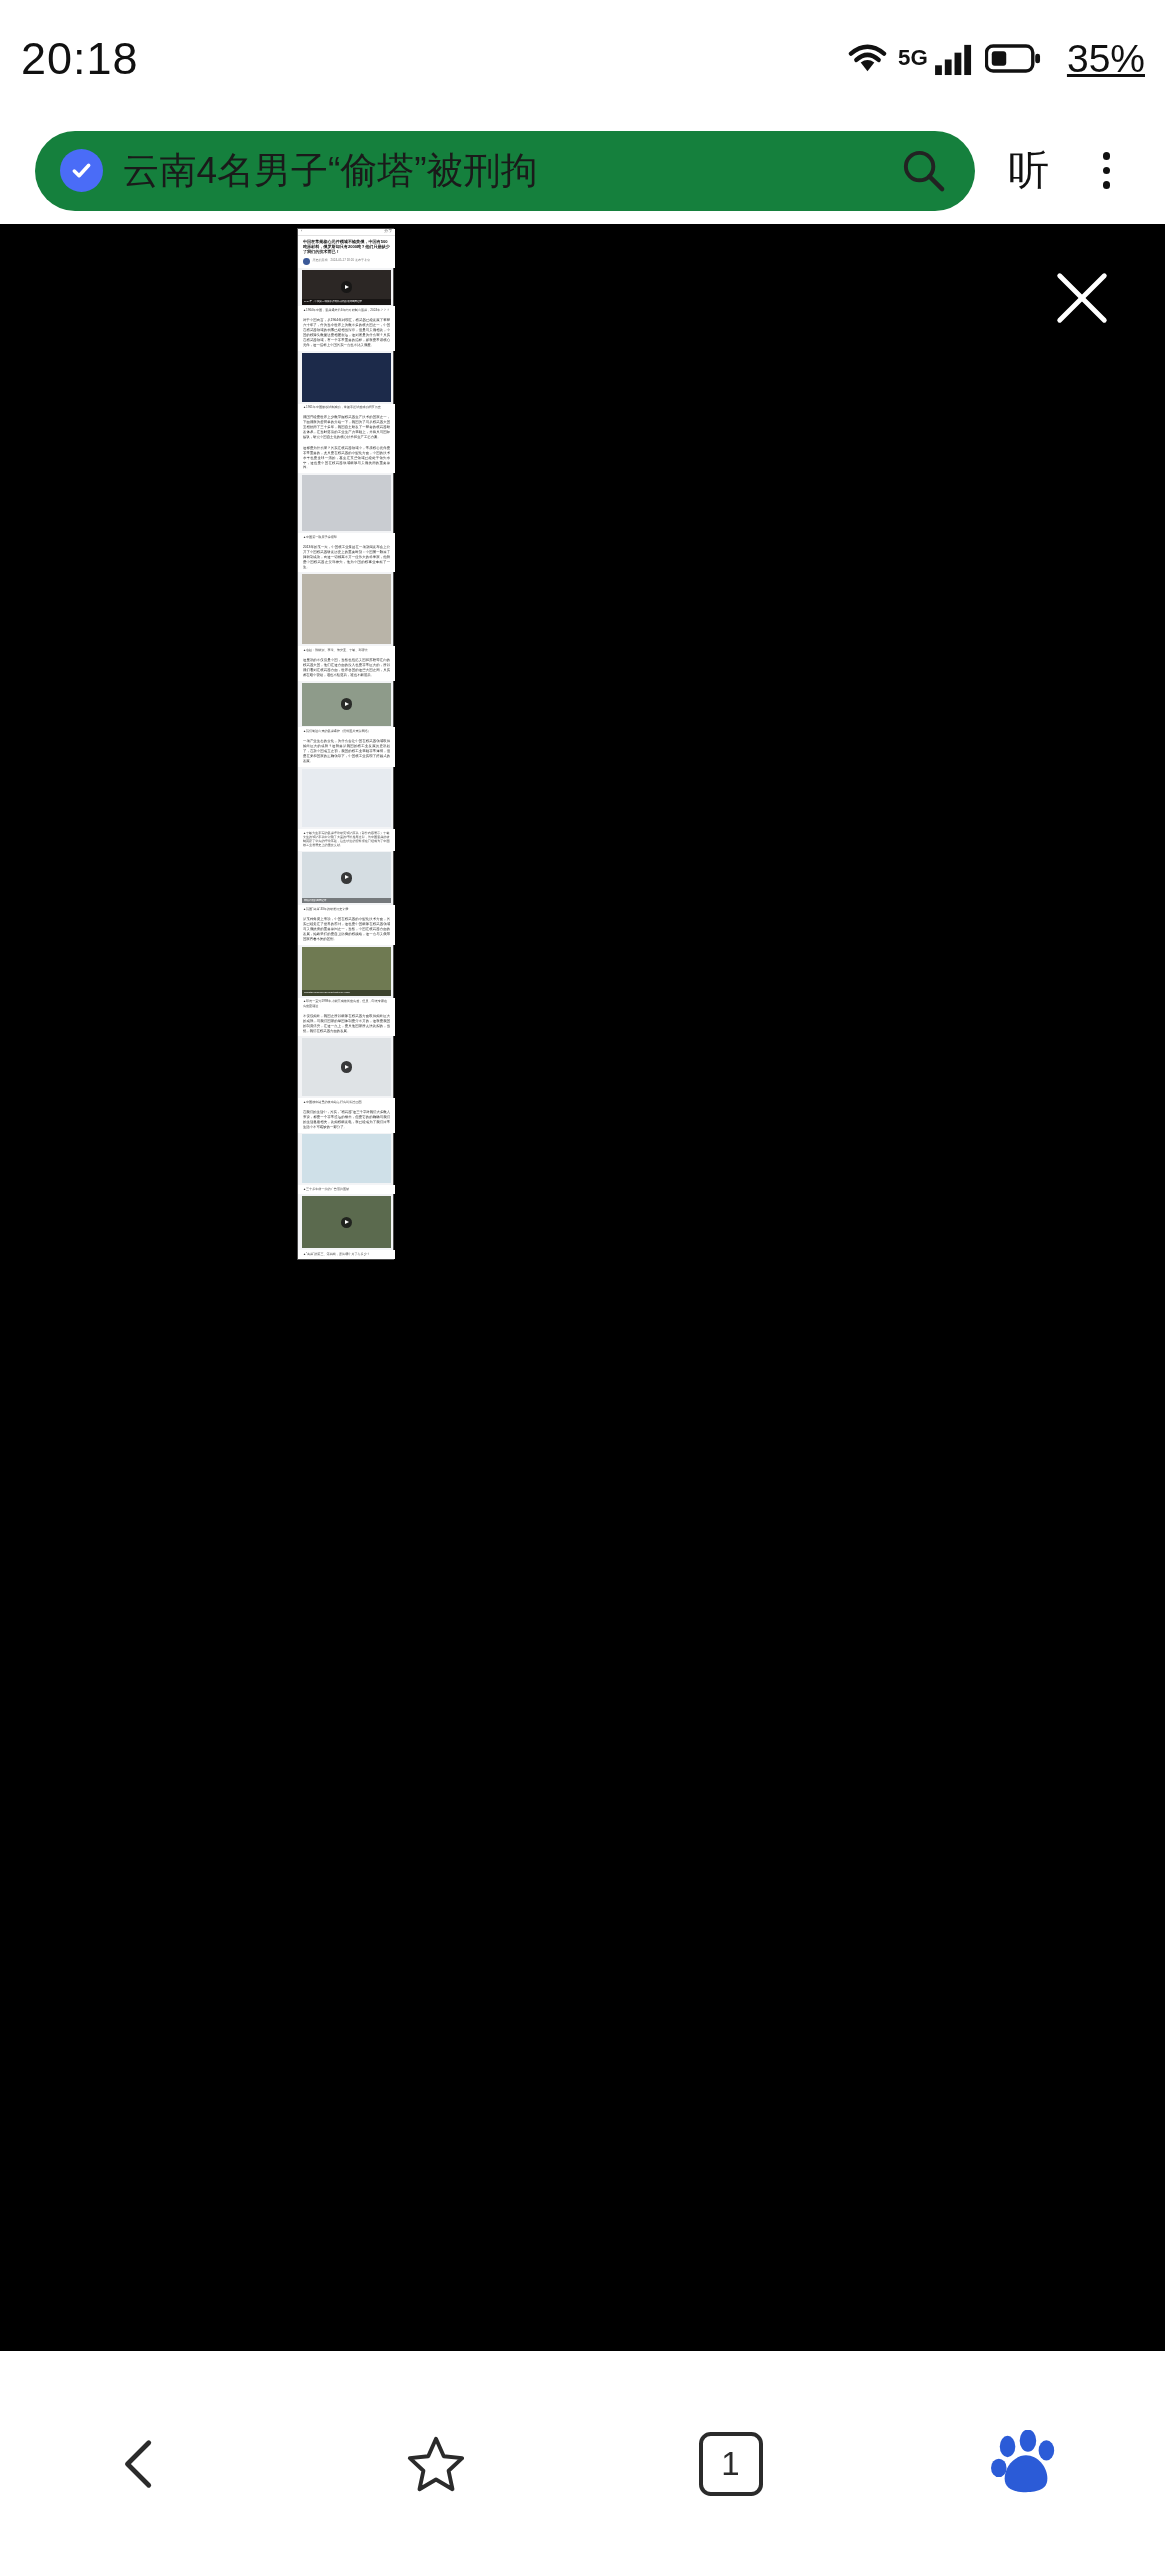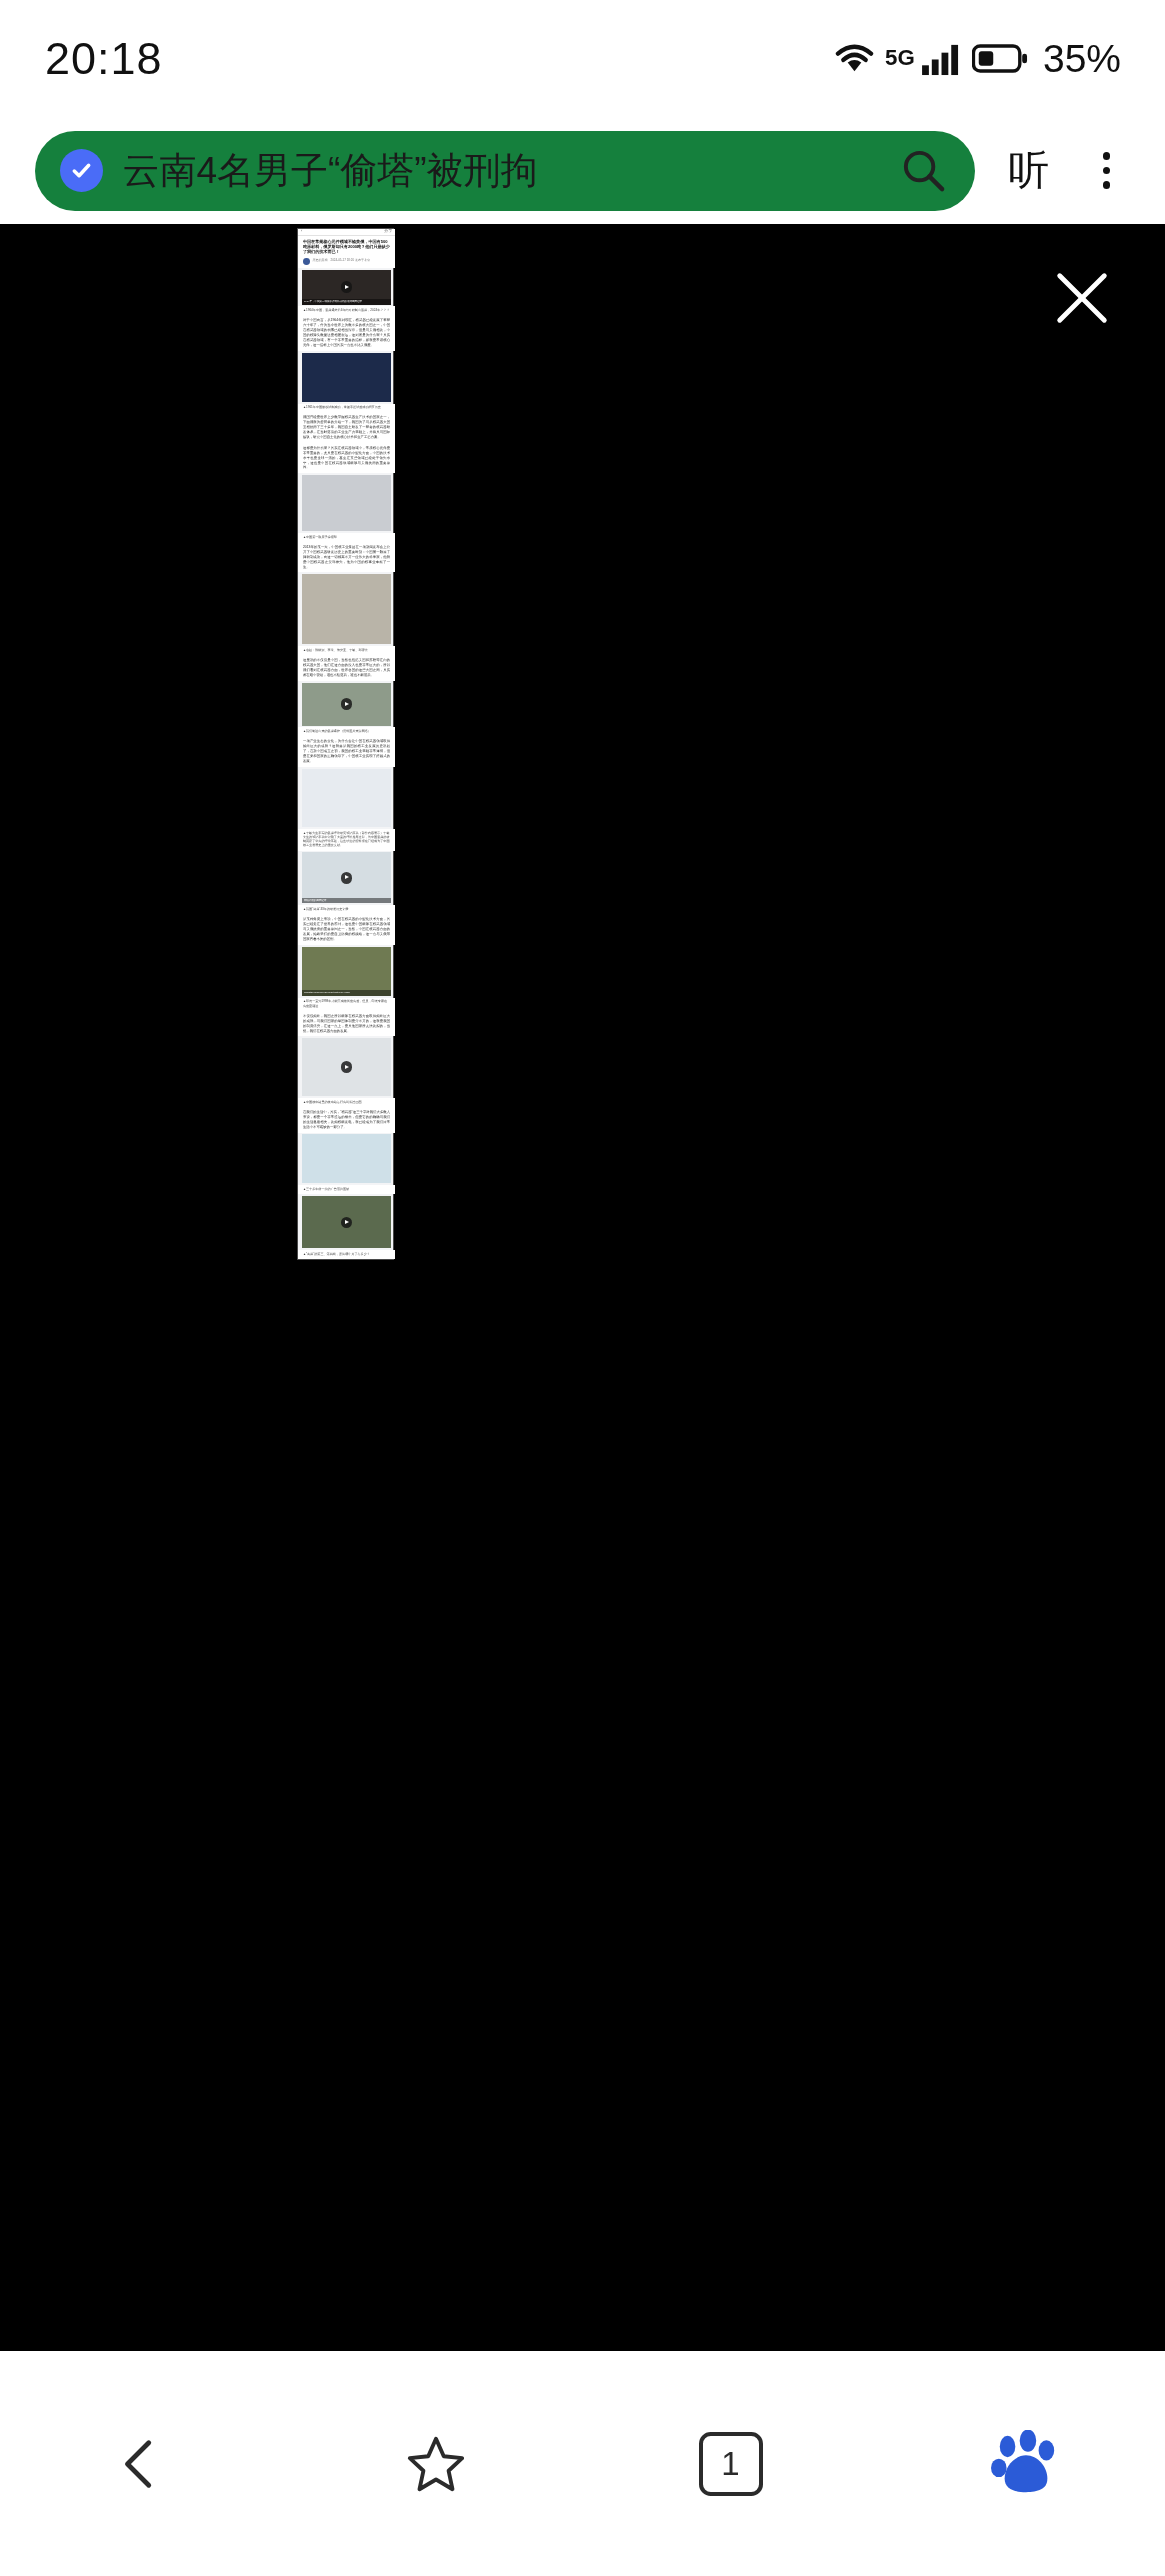--- a/index.html
+++ b/index.html
@@ -14,21 +14,21 @@
     overflow: hidden;
     position: relative;
   }
 
   
   .status-bar {
     height: 117px;
     display: flex;
     align-items: center;
     justify-content: space-between;
-    padding: 0 45px;
+    padding: 0 21px;
     box-sizing: border-box;
     background: #ffffff;
   }
   .status-time {
     font-size: 45px;
     color: #111;
     letter-spacing: 1px;
   }
   .status-right {
     display: flex;
@@ -39,21 +39,22 @@
   .status-5g {
     font-size: 22.3px;
     color: #111;
     font-weight: bold;
     line-height: 1;
     margin-right: -1.9px;
   }
   .battery-pct {
     font-size: 39px;
     color: #111;
-    margin-left: 7px;
+    margin-left: 18px;
+    text-decoration: underline;
   }
 
   
   .search-row {
     height: 107px;
     display: flex;
     align-items: center;
     padding: 0 35px;
     box-sizing: border-box;
     gap: 25px;

